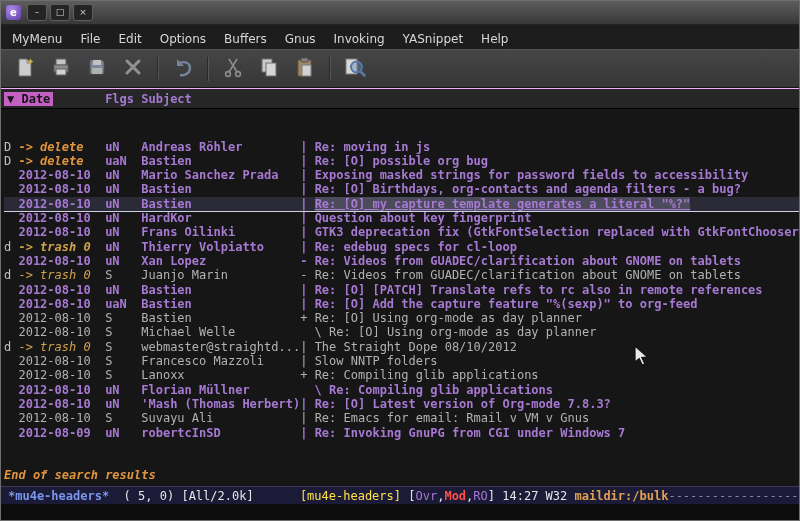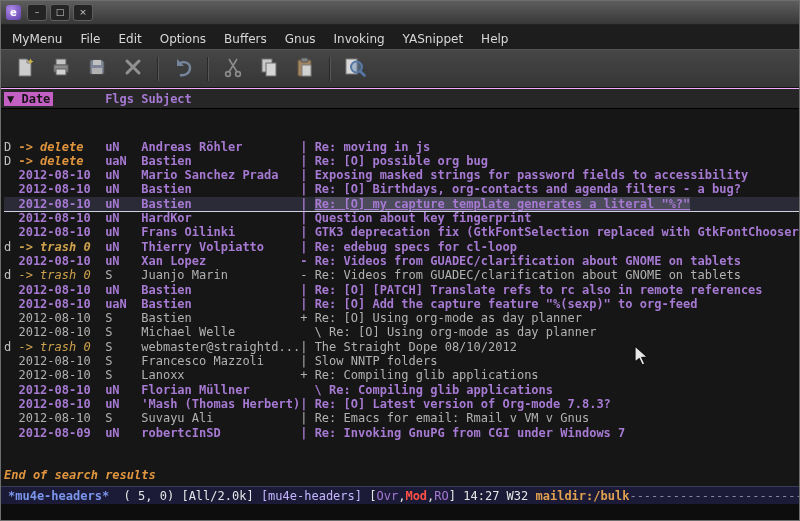--- a/index.html
+++ b/index.html
@@ -56,21 +56,21 @@
   .row.mark-trash .c-date{color:#cfa24e;font-style:italic;}
   .row.current{background:#2b2b37;box-shadow:0 1px 0 #cfcfe2;width:797px;}
   .row.current .c-subject{background:#4b4b5c;text-decoration:underline;}
   .end-line{color:#e0953f;font-style:italic;font-weight:bold;height:14.3px;white-space:pre;}
 
   
   .modeline{height:17px;flex:0 0 17px;background:#1b1b38;border-top:1px solid #3a3a5c;
             font:12px "DejaVu Sans Mono",monospace;color:#e6e6e6;white-space:pre;
             display:flex;align-items:center;overflow:hidden;padding-left:7px;}
   .ml-buffer{color:#7b96ec;font-weight:bold;}
-  .ml-mode{color:#c4b5fd;}
+  .ml-mode{color:#fde047;margin-left:39px;}
   .ml-ovr,.ml-ro{color:#a679d2;}
   .ml-mod{color:#ff5045;font-weight:bold;}
   .ml-maildir{color:#e0a050;font-weight:bold;}
   .ml-dashes{color:#8585a8;}
 
   
   .minibuffer{height:16px;flex:0 0 16px;background:#0d0d0d;}
 
   
   .mouse-cursor{position:absolute;left:633px;top:344px;pointer-events:none;z-index:50;}

